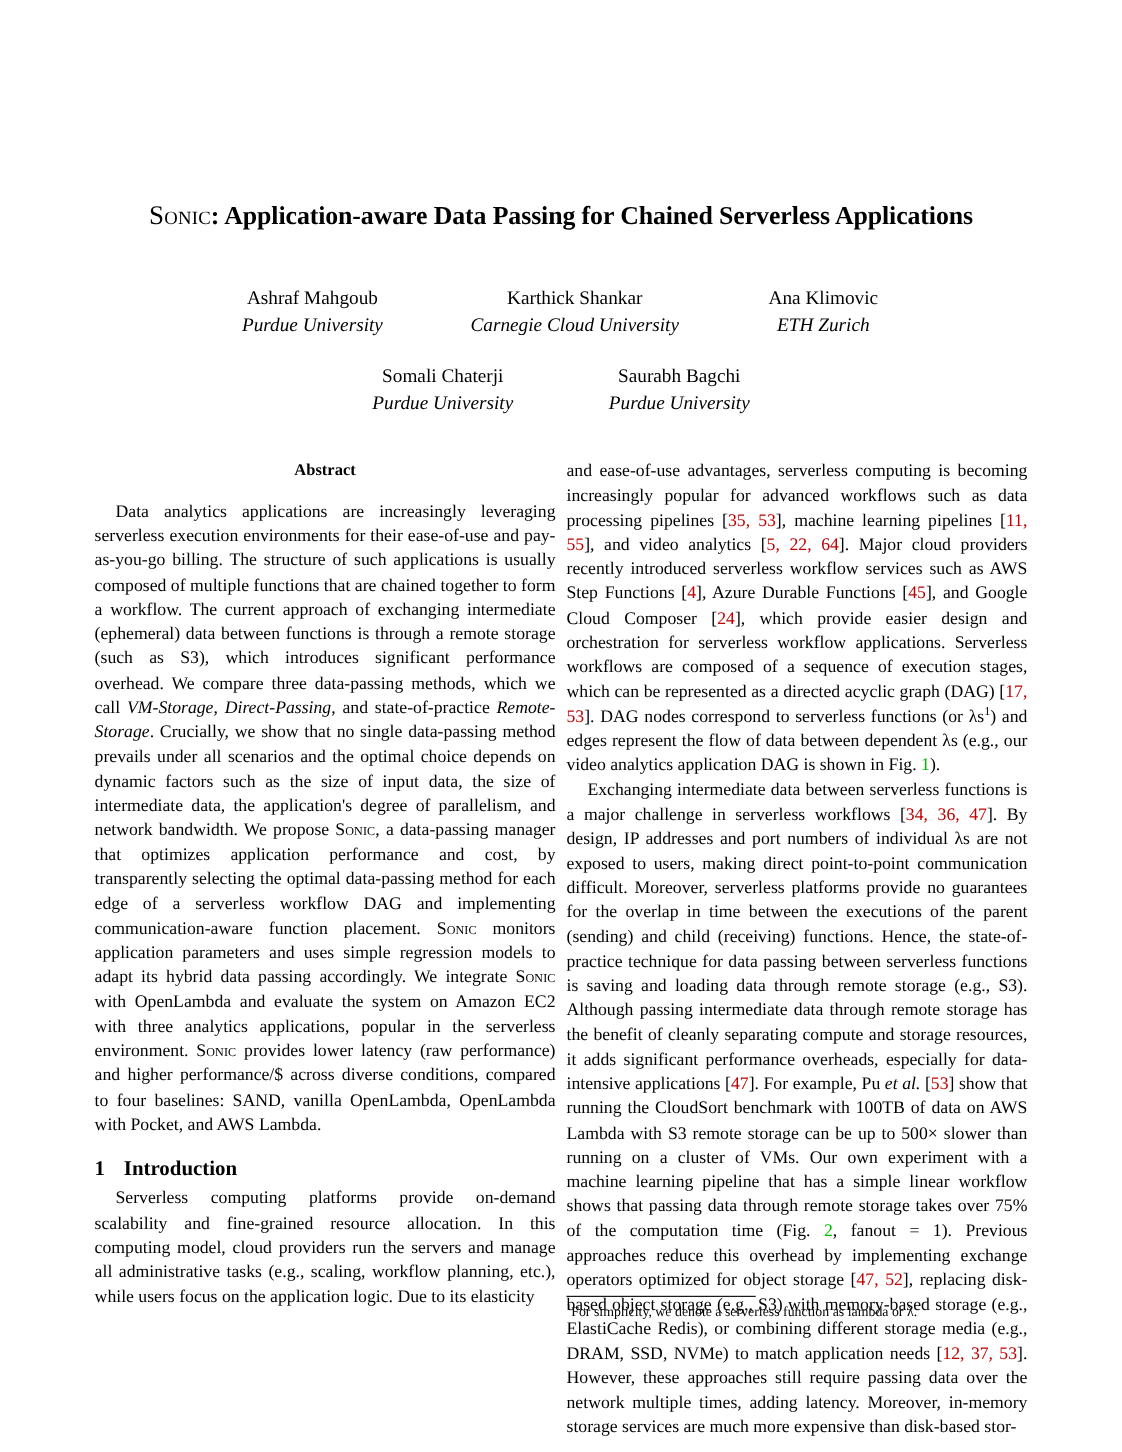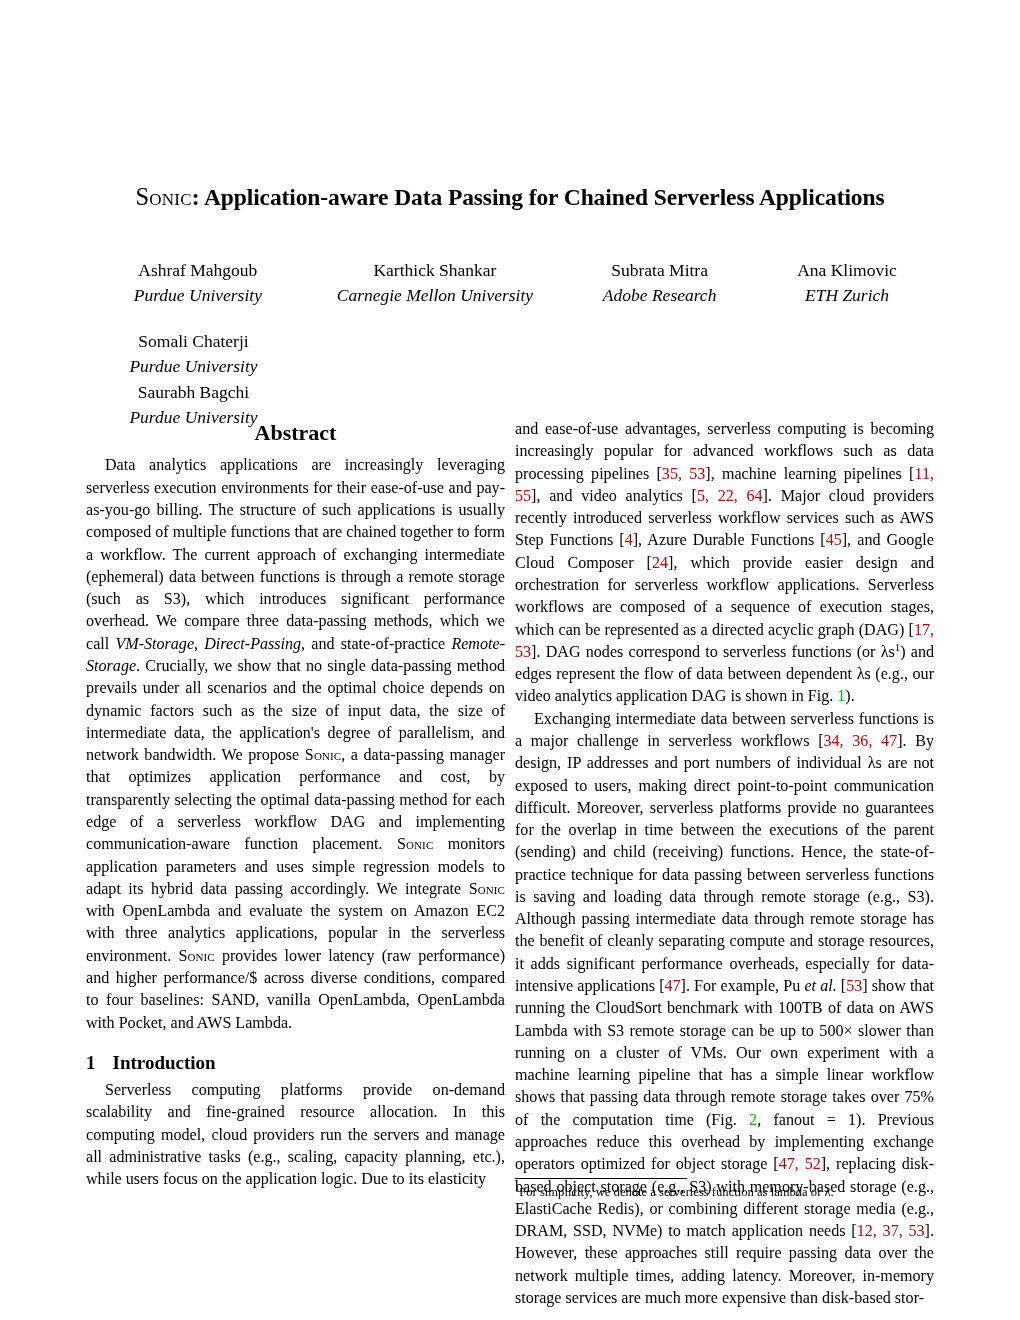--- a/index.html
+++ b/index.html
@@ -54,21 +54,21 @@
     left: 86px;
     top: 258px;
     width: 848px;
   }
   .author-row {
     display: flex;
     justify-content: center;
     align-items: flex-start;
   }
   .author-row.row1 { gap: 1px; }
-  .author-row.row2 { margin-top: 20px; gap: 0px; flex-direction: column; }
+  .author-row.row2 { margin-top: 20px; gap: 0px; }
   .author {
     text-align: center;
     font-size: 17.5px;
     line-height: 1.45;
   }
   .row1 .author:nth-child(1) { width: 225px; }
   .row1 .author:nth-child(2) { width: 250px; }
   .row1 .author:nth-child(3) { width: 200px; }
   .row1 .author:nth-child(4) { width: 175px; }
   .row2 .author { width: 215px; }
@@ -94,24 +94,24 @@
     font-size: 19px;
     font-weight: bold;
     margin: 16px 0 3px 0;
     text-align: left;
     display: flex;
     gap: 17px;
   }
   h2.section-heading .num { }
 
   .abstract-heading {
-    font-size: 22px;
+    font-size: 15px;
     font-weight: bold;
     text-align: center;
-    margin: 0 0 6px 0;
+    margin: 0 0 16px 0;
   }
 
   p.para {
     margin: 0;
     text-indent: 19px;
     text-align: justify;
     -webkit-hyphens: auto;
     hyphens: auto;
   }
   p.para.noindent { text-indent: 0; }
@@ -151,25 +151,21 @@
   </div>
 
   <div class="authors">
     <div class="author-row row1">
       <div class="author">
         <span class="name">Ashraf Mahgoub</span>
         <span class="affil">Purdue University</span>
       </div>
       <div class="author">
         <span class="name">Karthick Shankar</span>
-        <span class="affil">Carnegie Mellon University</span>
-      </div>
-      <div class="author">
-        <span class="name">Subrata Mitra</span>
-        <span class="affil">Adobe Research</span>
+        <span class="affil">Carnegie Cloud University</span>
       </div>
       <div class="author">
         <span class="name">Ana Klimovic</span>
         <span class="affil">ETH Zurich</span>
       </div>
     </div>
     <div class="author-row row2">
       <div class="author">
         <span class="name">Somali Chaterji</span>
         <span class="affil">Purdue University</span>
@@ -185,21 +181,21 @@
 
     <div class="abstract-heading">Abstract</div>
 
     <p class="para"><span>Data analytics applications are increasingly leveraging serverless execution environments for their ease-of-use and pay-as-you-go billing. The structure of such applications is usually composed of multiple functions that are chained together to form a workflow. The current approach of exchanging intermediate (ephemeral) data between functions is through a remote storage (such as S3), which introduces significant performance overhead. We compare three data-passing methods, which we call </span><em>VM-Storage</em><span>, </span><em>Direct-Passing</em><span>, and state-of-practice </span><em>Remote-Storage</em><span>. Crucially, we show that no single data-passing method prevails under all scenarios and the optimal choice depends on dynamic factors such as the size of input data, the size of intermediate data, the application's degree of parallelism, and network bandwidth. We propose </span><span class="sc-inline">Sonic</span><span>, a data-passing manager that optimizes application performance and cost, by transparently selecting the optimal data-passing method for each edge of a serverless workflow DAG and implementing communication-aware function placement. </span><span class="sc-inline">Sonic</span><span> monitors application parameters and uses simple regression models to adapt its hybrid data passing accordingly. We integrate </span><span class="sc-inline">Sonic</span><span> with OpenLambda and evaluate the system on Amazon EC2 with three analytics applications, popular in the serverless environment. </span><span class="sc-inline">Sonic</span><span> provides lower latency (raw performance) and higher performance/$ across diverse conditions, compared to four baselines: SAND, vanilla OpenLambda, OpenLambda with Pocket, and AWS Lambda.</span></p>
 
     <h2 class="section-heading">
         <span class="num">1</span>
         <span>Introduction</span>
       </h2>
 
-    <p class="para"><span>Serverless computing platforms provide on-demand scalability and fine-grained resource allocation. In this computing model, cloud providers run the servers and manage all administrative tasks (e.g., scaling, capacity planning, etc.), while users focus on the application logic. Due to its elasticity</span></p>
+    <p class="para"><span>Serverless computing platforms provide on-demand scalability and fine-grained resource allocation. In this computing model, cloud providers run the servers and manage all administrative tasks (e.g., scaling, workflow planning, etc.), while users focus on the application logic. Due to its elasticity</span></p>
 
   </div>
 
   <div class="col col-right">
 
     <p class="para noindent"><span>and ease-of-use advantages, serverless computing is becoming increasingly popular for advanced workflows such as data processing pipelines [</span><span class="cite">35, 53</span><span>], machine learning pipelines [</span><span class="cite">11, 55</span><span>], and video analytics [</span><span class="cite">5, 22, 64</span><span>]. Major cloud providers recently introduced serverless workflow services such as AWS Step Functions [</span><span class="cite">4</span><span>], Azure Durable Functions [</span><span class="cite">45</span><span>], and Google Cloud Composer [</span><span class="cite">24</span><span>], which provide easier design and orchestration for serverless workflow applications. Serverless workflows are composed of a sequence of execution stages, which can be represented as a directed acyclic graph (DAG) [</span><span class="cite">17, 53</span><span>]. DAG nodes correspond to serverless functions (or λs</span><sup>1</sup><span>) and edges represent the flow of data between dependent λs (e.g., our video analytics application DAG is shown in Fig. </span><span class="figref">1</span><span>).</span></p>
 
     <p class="para"><span>Exchanging intermediate data between serverless functions is a major challenge in serverless workflows [</span><span class="cite">34, 36, 47</span><span>]. By design, IP addresses and port numbers of individual λs are not exposed to users, making direct point-to-point communication difficult. Moreover, serverless platforms provide no guarantees for the overlap in time between the executions of the parent (sending) and child (receiving) functions. Hence, the state-of-practice technique for data passing between serverless functions is saving and loading data through remote storage (e.g., S3). Although passing intermediate data through remote storage has the benefit of cleanly separating compute and storage resources, it adds significant performance overheads, especially for data-intensive applications [</span><span class="cite">47</span><span>]. For example, Pu </span><em>et al.</em><span> [</span><span class="cite">53</span><span>] show that running the CloudSort benchmark with 100TB of data on AWS Lambda with S3 remote storage can be up to 500× slower than running on a cluster of VMs. Our own experiment with a machine learning pipeline that has a simple linear workflow shows that passing data through remote storage takes over 75% of the computation time (Fig. </span><span class="figref">2</span><span>, fanout = 1). Previous approaches reduce this overhead by implementing exchange operators optimized for object storage [</span><span class="cite">47, 52</span><span>], replacing disk-based object storage (e.g., S3) with memory-based storage (e.g., ElastiCache Redis), or combining different storage media (e.g., DRAM, SSD, NVMe) to match application needs [</span><span class="cite">12, 37, 53</span><span>]. However, these approaches still require passing data over the network multiple times, adding latency. Moreover, in-memory storage services are much more expensive than disk-based stor-</span></p>
 
   </div>

